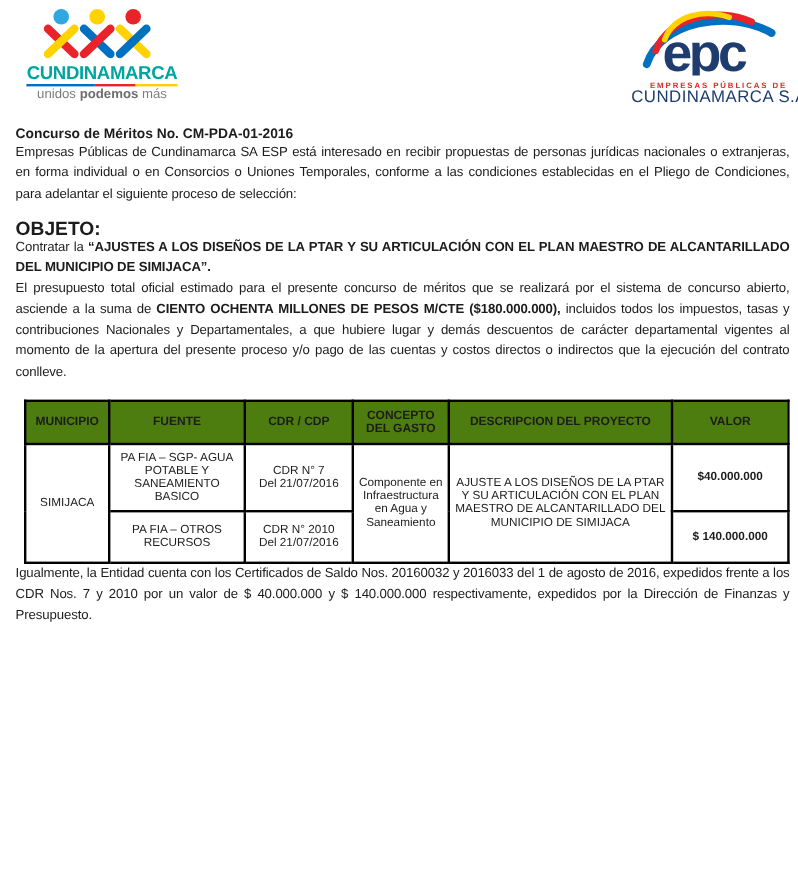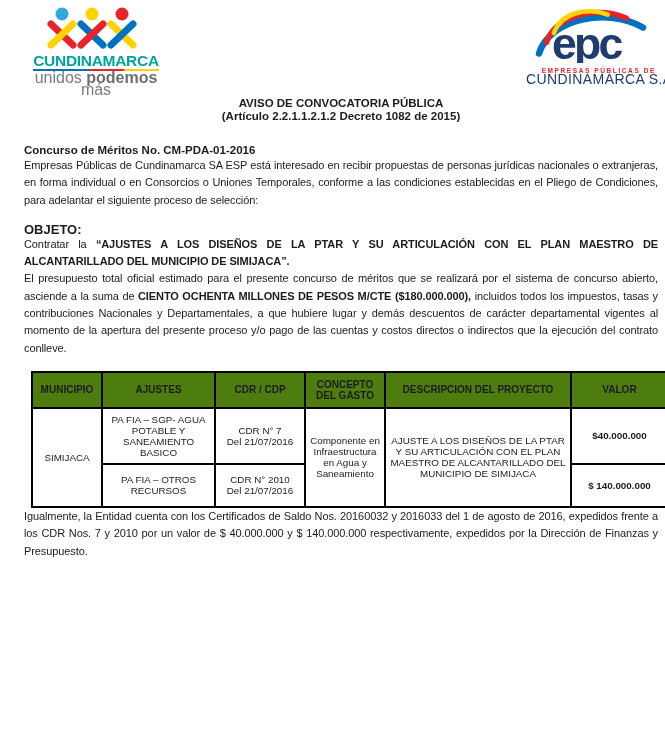--- a/index.html
+++ b/index.html
@@ -3,50 +3,50 @@
 <meta charset="utf-8">
 <style>
   html, body { margin:0; padding:0; }
   body {
     width:665px; height:733px;
     background:#ffffff;
     font-family:"Liberation Sans", sans-serif;
     color:#1c1c1c;
     overflow:hidden;
   }
-  .page { box-sizing:border-box; width:665px; height:654px; padding:5px 7px 0 24px; }
+  .page { box-sizing:border-box; width:665px; height:654px; padding:5px 7px 0 13px; }
 
   
   .logo-row { display:flex; justify-content:space-between; align-items:flex-start; height:80px; padding:0 2px; }
   .logo-cundi { width:140px; text-align:center; }
   .cundi-name { font-size:15.5px; font-weight:bold; color:#00A5A0; letter-spacing:-0.3px; line-height:15px; }
   .cundi-underline { display:flex; height:2px; width:126px; margin:1px auto 1px auto; }
   .cundi-underline span { height:2px; }
   .u-blue { background:#0070C0; width:45%; }
   .u-red { background:#E8232A; width:27%; }
   .u-yellow { background:#FFD200; width:28%; }
-  .cundi-tagline { font-size:16px; color:#7B7C7E; line-height:12px; }
+  .cundi-tagline { font-size:11px; color:#7B7C7E; line-height:12px; }
   .cundi-tagline b { color:#6d6e70; }
 
   .logo-epc { width:130px; text-align:right; }
   .epc-line1 { font-size:6.5px; font-weight:bold; color:#E8232A; letter-spacing:1.6px; line-height:7px; white-space:nowrap; }
   .epc-line2 { font-size:14px; font-weight:normal; color:#1E3C6E; letter-spacing:0.4px; line-height:10px; white-space:nowrap; }
 
   
   .title-block { text-align:center; margin-top:12px; }
   .title-main, .title-sub { font-weight:bold; font-size:11.5px; line-height:13px; }
   .process-title { font-weight:bold; font-size:11.5px; line-height:13px; margin-top:21px; }
 
   
   p.body-text {
     margin:0; font-size:11px; line-height:17.3px;
     text-align:justify; letter-spacing:-0.1px;
   }
   .mt-p1 { margin-top:22px; }
-  .heading { font-weight:bold; font-size:13px; line-height:13px; margin:0; }
+  .heading { font-weight:bold; font-size:16px; line-height:13px; margin:0; }
   .mt-objeto { margin-top:14px; }
   .mt-contratar { margin-top:10px; }
   .mt-poe { margin-top:15px; }
   .mt-poep { margin-top:11px; }
   .mt-conf { margin-top:12px; }
   .mt-closing { margin-top:13px; }
 
   
   table.rubros {
     border-collapse:collapse;
@@ -105,24 +105,20 @@
         <path d="M14,52 C26,14 88,2 126,24" fill="none" stroke="#0070C0" stroke-width="7" stroke-linecap="round"></path>
         <path d="M22,40 C32,10 78,0 108,14" fill="none" stroke="#E8232A" stroke-width="6" stroke-linecap="round"></path>
         <path d="M30,30 C38,8 66,2 88,10" fill="none" stroke="#FFD200" stroke-width="5" stroke-linecap="round"></path>
         <text x="28" y="58" font-family="Liberation Sans, sans-serif" font-size="48" font-weight="bold" fill="#1E3C6E" letter-spacing="-3">epc</text>
       </svg>
       <div class="epc-line1">EMPRESAS PÚBLICAS DE</div>
       <div class="epc-line2">CUNDINAMARCA S.A. E.S.P.</div>
     </div>
   </div>
 
-  <div class="title-block">
-    <div class="title-main">AVISO DE CONVOCATORIA PÚBLICA</div>
-    <div class="title-sub">(Artículo 2.2.1.1.2.1.2 Decreto 1082 de 2015)</div>
-  </div>
   <div class="process-title">Concurso de Méritos No. CM-PDA-01-2016</div>
 
   <p class="body-text mt-p1">Empresas Públicas de Cundinamarca SA ESP está interesado en recibir propuestas de personas jurídicas nacionales o extranjeras, en forma individual o en Consorcios o Uniones Temporales, conforme a las condiciones establecidas en el Pliego de Condiciones, para adelantar el siguiente proceso de selección:</p>
 
   <p class="heading mt-objeto">OBJETO:</p>
 
   <p class="body-text mt-contratar"><span>Contratar la </span><strong>“AJUSTES A LOS DISEÑOS DE LA PTAR Y SU ARTICULACIÓN CON EL PLAN MAESTRO DE ALCANTARILLADO DEL MUNICIPIO DE SIMIJACA”.</strong></p>
 
 
   <p class="body-text mt-poep"><span>El presupuesto total oficial estimado para el presente concurso de méritos que se realizará por el sistema de concurso abierto, asciende a la suma de </span><strong>CIENTO OCHENTA MILLONES DE PESOS M/CTE ($180.000.000),</strong><span> incluidos todos los impuestos, tasas y contribuciones Nacionales y Departamentales, a que hubiere lugar y demás descuentos de carácter departamental vigentes al momento de la apertura del presente proceso y/o pago de las cuentas y costos directos o indirectos que la ejecución del contrato conlleve.</span></p>
@@ -133,21 +129,21 @@
       <col style="width:70px">
         <col style="width:113px">
         <col style="width:90px">
       <col style="width:80px">
         <col style="width:186px">
         <col style="width:97px">
     </colgroup>
     <thead>
       <tr>
         <th>MUNICIPIO</th>
-        <th>AJUSTES</th>
+        <th>FUENTE</th>
         <th>CDR / CDP</th>
         <th>CONCEPTO DEL GASTO</th>
         <th>DESCRIPCION DEL PROYECTO</th>
         <th>VALOR</th>
       </tr>
     </thead>
     <tbody>
       <tr class="row1">
         <td rowspan="2">SIMIJACA</td>
         <td>PA FIA – SGP- AGUA POTABLE Y SANEAMIENTO BASICO</td>

